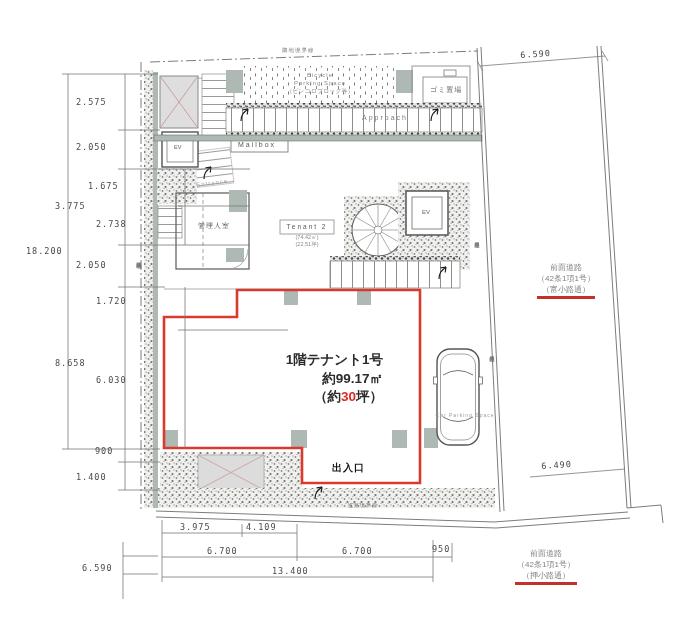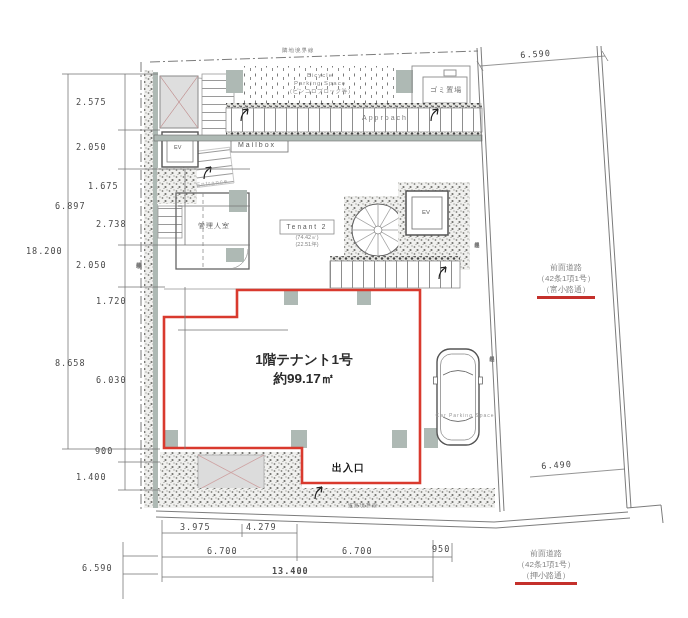--- a/index.html
+++ b/index.html
@@ -13,21 +13,21 @@
   .lbl{position:absolute;color:#666;white-space:nowrap;line-height:1;}
   .dim{position:absolute;color:#4a4a4a;font:8.5px "DejaVu Sans Mono",monospace;
        letter-spacing:1px;white-space:nowrap;}
   .tiny{font-size:6px;letter-spacing:1px;color:#8d8d8d;}
   .room{font-size:7px;letter-spacing:1px;color:#555;}
   .vtext{writing-mode:vertical-rl;text-orientation:upright;font-size:5.5px;color:#777;
          letter-spacing:0;position:absolute;line-height:1;}
   .boundary-lbl{font-size:5.5px;color:#777;letter-spacing:1px;}
   .road-block{position:absolute;text-align:center;color:#808080;font-size:8px;line-height:1.35;}
   .road-underline{height:3px;background:var(--underline);margin:1px auto 0 auto;}
-  .tenant1{position:absolute;left:225px;top:351px;width:158px;text-align:center;
+  .tenant1{position:absolute;left:225px;top:351px;width:158px;text-align:right;
            font-weight:bold;font-size:13.5px;color:#2b2b2b;line-height:1.38;}
   .tenant1 .num-red{color:var(--red-text);}
   .tenant2-block{position:absolute;left:278px;top:221px;width:58px;text-align:center;color:#777;}
   .tenant2-name{font-size:6.5px;letter-spacing:2px;color:#555;padding-top:2px;}
   .tenant2-sub{font-size:5.5px;line-height:1.25;color:#8a8a8a;}
   .exit-lbl{position:absolute;left:332px;top:461px;font-size:10px;font-weight:bold;
             color:#161616;letter-spacing:1px;}
   .rot{transform-origin:left top;}
 </style>
 </head>
@@ -254,20 +254,21 @@
 
 <div class="tenant2-block">
   <div class="tenant2-name">Tenant 2</div>
   <div class="tenant2-sub" style="margin-top:4px;">(74.42㎡)</div>
   <div class="tenant2-sub">(22.51坪)</div>
 </div>
 
 <div class="tenant1">
   <div>1階テナント1号</div>
   <div>約99.17㎡</div>
+  <div><span>（約</span><span class="num-red">30</span><span>坪）</span></div>
 </div>
 
 <div class="exit-lbl">出入口</div>
 <div class="lbl" style="left:430px;top:413px;width:70px;text-align:center;font-size:5px;letter-spacing:1px;color:#9a9a9a;">Car Parking Space</div>
 
 <div class="road-block" style="left:518px;top:263px;width:96px;">
   <div>前面道路</div>
   <div>（42条1項1号）</div>
   <div>（富小路通）</div>
   <div class="road-underline" style="width:58px;"></div>
@@ -275,34 +276,34 @@
 <div class="road-block" style="left:498px;top:549px;width:96px;">
   <div>前面道路</div>
   <div>（42条1項1号）</div>
   <div>（押小路通）</div>
   <div class="road-underline" style="width:62px;"></div>
 </div>
 
 <div class="dim" style="left:76px;top:97px;">2.575</div>
 <div class="dim" style="left:76px;top:142px;">2.050</div>
 <div class="dim" style="left:88px;top:181px;">1.675</div>
-<div class="dim" style="left:55px;top:201px;">6.897</div>
+<div class="dim" style="left:55px;top:201px;">3.775</div>
 <div class="dim" style="left:96px;top:219px;">2.738</div>
 <div class="dim" style="left:26px;top:246px;">18.200</div>
 <div class="dim" style="left:76px;top:260px;">2.050</div>
 <div class="dim" style="left:96px;top:296px;">1.720</div>
 <div class="dim" style="left:55px;top:358px;">8.658</div>
 <div class="dim" style="left:96px;top:375px;">6.030</div>
 <div class="dim" style="left:95px;top:446px;">900</div>
 <div class="dim" style="left:76px;top:472px;">1.400</div>
 
 <div class="dim" style="left:180px;top:522px;">3.975</div>
-<div class="dim" style="left:246px;top:522px;">4.279</div>
+<div class="dim" style="left:246px;top:522px;">4.109</div>
 <div class="dim" style="left:207px;top:546px;">6.700</div>
 <div class="dim" style="left:342px;top:546px;">6.700</div>
 <div class="dim" style="left:432px;top:544px;">950</div>
-<div class="dim" style="left:272px;top:566px;font-weight:bold;">13.400</div>
+<div class="dim" style="left:272px;top:566px;">13.400</div>
 <div class="dim" style="left:82px;top:563px;">6.590</div>
 
 <div class="dim rot" style="left:520px;top:50px;transform:rotate(-4deg);">6.590</div>
 <div class="dim rot" style="left:541px;top:461px;transform:rotate(-4deg);">6.490</div>
 
 </div>
 
 </body></html>

